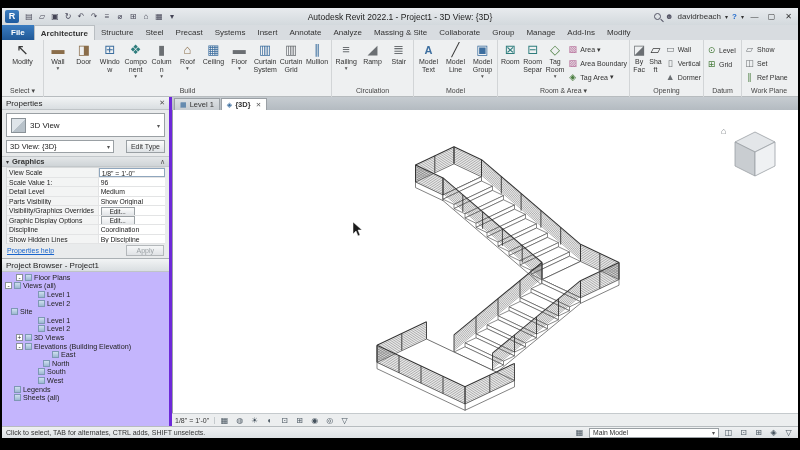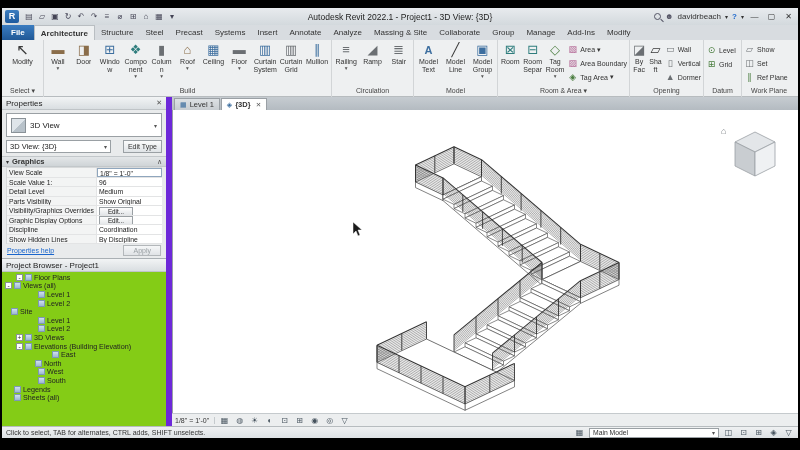--- a/index.html
+++ b/index.html
@@ -36,21 +36,21 @@
   .rbtn .ic{height:16px;line-height:16px;font-size:13px;text-align:center;}
   .rbtn .lbl{font-size:7px;line-height:8px;text-align:center;color:#333;max-height:16px;overflow:hidden;word-break:break-word;}
   .rbtn .dda{font-size:5.5px;color:#555;line-height:5px;}
   .stack{display:flex;flex-direction:column;justify-content:flex-start;padding:2px 1px;flex:none;}
   .srow{display:flex;align-items:center;height:14px;font-size:7px;color:#333;white-space:nowrap;cursor:default;}
   .srow .sic{width:11px;font-size:9px;line-height:11px;text-align:center;margin-right:2px;}
   .c-brown{color:#8a6d4a}.c-blue{color:#3c6e9f}.c-gray{color:#6b6f73}.c-green{color:#4a7d3f}
   .c-dark{color:#3a3a3a}.c-teal{color:#2e7d7d}.c-pink{color:#b06090}
 
   
-  .leftcol{position:absolute;top:89px;left:0;width:170px;height:329px;background:#e6e8ea;border-right:6px solid #6d28d9;}
+  .leftcol{position:absolute;top:89px;left:0;width:170px;height:329px;background:#e6e8ea;border-right:3px solid #6d28d9;}
   .props{position:absolute;top:0;left:0;right:0;height:162px;border-bottom:1px solid #aab0b4;background:#e9ebec;overflow:hidden;}
   .phead,.bhead{height:13px;background:linear-gradient(#f2f4f5,#d9dee1);border-bottom:1px solid #bfc4c7;
     font-size:8px;color:#222;display:flex;align-items:center;padding:0 4px;}
   .phx{margin-left:auto;font-size:7px;color:#555;}
   .ptype{height:24px;margin:3px 4px 2px 4px;background:#fff;border:1px solid #9aa0a4;display:flex;align-items:center;
     font-size:8px;color:#222;padding:0 4px;gap:4px;}
   .cubeic{width:15px;height:15px;background:linear-gradient(135deg,#dfe5ea 50%,#b8c2ca 50%);border:1px solid #8a9298;}
   .parr{margin-left:auto;font-size:6px;color:#555;}
   .pinst{height:15px;margin:0 4px;display:flex;gap:12px;align-items:center;}
   .pinstval{flex:1;height:13px;background:#fff;border:1px solid #9aa0a4;font-size:7.5px;padding:0 3px;line-height:12px;
@@ -68,21 +68,21 @@
   .pval{width:42%;font-size:6.8px;color:#222;line-height:9px;padding:0 2px;white-space:nowrap;overflow:hidden;}
   .pval.box{border:1px solid #8fa6bd;background:#fff;}
   .pval.btn span{display:inline-block;border:1px solid #9aa0a4;background:linear-gradient(#fdfdfd,#e2e5e8);
     padding:0 8px;font-size:6.3px;line-height:7.5px;margin-top:0.5px;}
   .pfoot{height:13px;display:flex;align-items:center;padding:0 5px;font-size:7px;}
   .plink{color:#1a66cc;text-decoration:underline;}
   .applybtn{margin-left:auto;border:1px solid #b3b7ba;background:linear-gradient(#f6f7f8,#e0e3e6);color:#9aa0a4;
     font-size:7px;padding:0 9px;line-height:9px;height:11px;}
 
   
-  .browser{position:absolute;top:162px;left:0;right:0;bottom:0;background:#84cc16;overflow:hidden;}
+  .browser{position:absolute;top:162px;left:0;right:0;bottom:0;background:#c4b5fd;overflow:hidden;}
   .tree{padding-top:1px;}
   .trow{display:flex;align-items:center;height:8.6px;font-size:7.2px;color:#222;white-space:nowrap;}
   .texp{width:7px;height:7px;border:1px solid #8a9298;background:#fff;font-size:6.5px;line-height:5px;text-align:center;
     color:#333;margin-right:2px;flex:none;}
   .trow.l .texp{border:none;background:transparent;}
   .tico{width:7px;height:7px;background:linear-gradient(#cfe0ef,#9db8d2);border:1px solid #7e98b4;margin-right:2px;flex:none;}
 
   
   .rightcol{position:absolute;top:89px;left:170px;width:626px;height:329px;}
   .vtabs{height:13px;background:linear-gradient(#c6ccd1,#b4bbc1);display:flex;align-items:flex-end;padding-left:2px;gap:1px;}
@@ -478,34 +478,34 @@
         <div class="trow p" style="padding-left:14px">
             <span class="texp">-</span>
             <span class="tico"></span>
             <span>Elevations (Building Elevation)</span>
           </div>
         <div class="trow l" style="padding-left:41px">
             <span class="texp"></span>
             <span class="tico"></span>
             <span>East</span>
           </div>
-        <div class="trow l" style="padding-left:24px">
+        <div class="trow l" style="padding-left:32px">
             <span class="texp"></span>
             <span class="tico"></span>
             <span>North</span>
           </div>
         <div class="trow l" style="padding-left:27px">
             <span class="texp"></span>
             <span class="tico"></span>
+            <span>South</span>
+          </div>
+        <div class="trow l" style="padding-left:27px">
+            <span class="texp"></span>
+            <span class="tico"></span>
             <span>West</span>
-          </div>
-        <div class="trow l" style="padding-left:27px">
-            <span class="texp"></span>
-            <span class="tico"></span>
-            <span>South</span>
           </div>
         <div class="trow l" style="padding-left:3px">
             <span class="texp"></span>
             <span class="tico"></span>
             <span>Legends</span>
           </div>
         <div class="trow l" style="padding-left:3px">
             <span class="texp"></span>
             <span class="tico"></span>
             <span>Sheets (all)</span>

